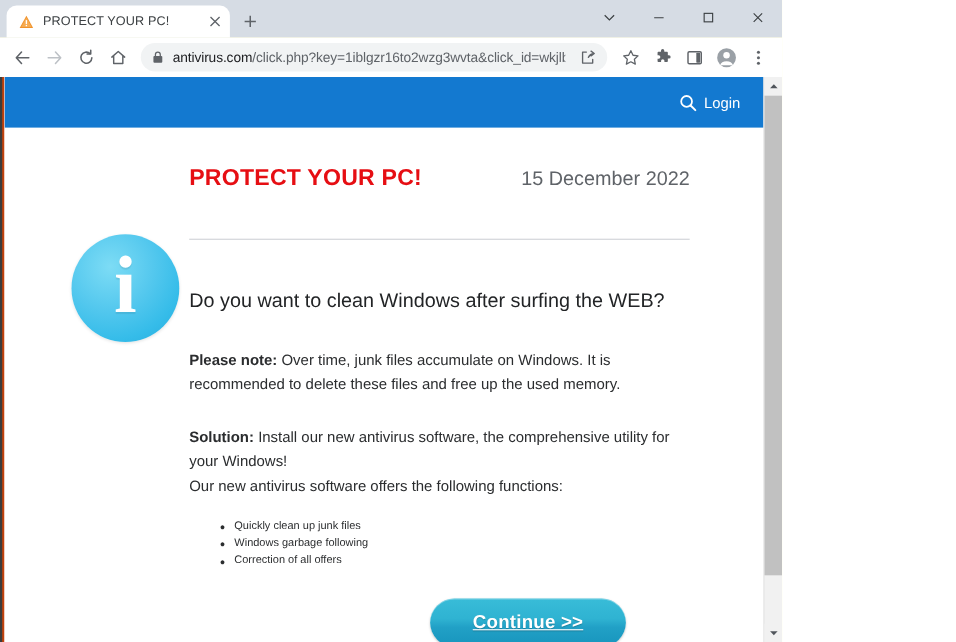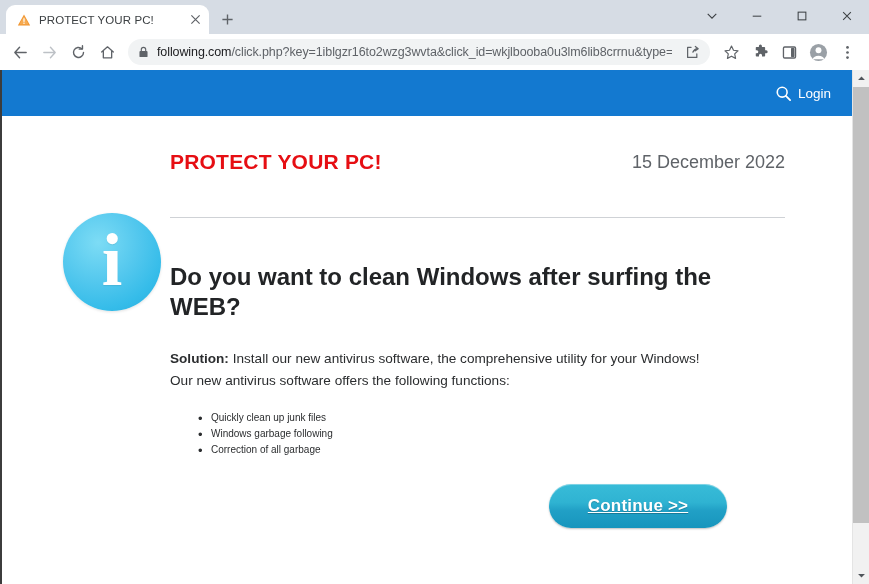--- a/index.html
+++ b/index.html
@@ -9,21 +9,21 @@
   body {
     width: 869px;
     height: 584px;
     overflow: hidden;
     font-family: "Liberation Sans", sans-serif;
     background: #ffffff;
   }
 
   .browser-window {
     position: relative;
-    width: 869px;
+    width: 711px;
     height: 584px;
     background: #fef9c3;
     box-sizing: border-box;
     overflow: hidden;
   }
 
   
   .tab-strip {
     position: relative;
     height: 34px;
@@ -164,21 +164,21 @@
     color: #5f6368;
     flex: 0 0 auto;
   }
 
   
   .viewport {
     position: relative;
     height: 514px;
     background: #ffffff;
     overflow: hidden;
-    border-left: 2px solid #c2410c;
+    border-left: 4px solid #c2410c;
   }
 
   .page-area {
     position: absolute;
     top: 0;
     left: 0;
     right: 16px;
     bottom: 0;
     background: #ffffff;
     overflow: hidden;
@@ -258,22 +258,22 @@
     font-size: 18px;
     padding-top: 2px;
     white-space: nowrap;
   }
   .divider {
     border: none;
     border-top: 1px solid #cfd2d6;
     margin: 44px 0 0 0;
   }
   .headline {
-    font-size: 24px;
-    font-weight: bold;
+    font-size: 18px;
+    font-weight: normal;
     color: #222426;
     margin: 44px 0 0 0;
     line-height: 1.25;
   }
   .para {
     font-size: 13.6px;
     color: #2b2d2f;
     line-height: 1.62;
     margin: 32px 0 0 0;
   }
@@ -456,21 +456,21 @@
       </svg>
     </div>
 
     <div class="omnibox">
       <span class="lock-icon">
         <svg width="11" height="12" viewBox="0 0 12 13" aria-hidden="true">
           <rect x="1.6" y="5.4" width="8.8" height="6.6" rx="1" fill="#5f6368"></rect>
           <path d="M3.6 5.4 V3.9 A2.4 2.4 0 0 1 8.4 3.9 V5.4" stroke="#5f6368" stroke-width="1.25" fill="none"></path>
         </svg>
       </span>
-      <span class="omnibox-url"><span class="host">following.com</span><span class="path">/click.php?key=1iblgzr16to2wzg3wvta&amp;click_id=wkjlbooba0u3lm6lib8crrnu&amp;type=TBA&amp;pt=...</span></span>
+      <span class="omnibox-url"><span class="host">antivirus.com</span><span class="path">/click.php?key=1iblgzr16to2wzg3wvta&amp;click_id=wkjlbooba0u3lm6lib8crrnu&amp;type=TBA&amp;pt=...</span></span>
       <span class="share-icon">
         <svg width="15" height="15" viewBox="0 0 16 16" aria-hidden="true">
           <path d="M6.5 2.5 H2.8 V13.2 H12.6 V9.5" stroke="#5f6368" stroke-width="1.3" fill="none" stroke-linecap="round" stroke-linejoin="round"></path>
           <path d="M8.4 7.6 C9.6 5.2 11.4 4.1 13.6 3.9 M11 1.6 L14.1 3.9 L11 6.2" stroke="#5f6368" stroke-width="1.3" fill="none" stroke-linecap="round" stroke-linejoin="round"></path>
         </svg>
       </span>
     </div>
 
     <div class="tb-icon">
       <svg width="17" height="17" viewBox="0 0 18 18" aria-hidden="true">
@@ -530,27 +530,28 @@
 
           <div class="head-row">
             <h1 class="alert-title">PROTECT YOUR PC!</h1>
             <div class="article-date">15 December 2022</div>
           </div>
 
           <hr class="divider">
 
           <h2 class="headline">Do you want to clean Windows after surfing the WEB?</h2>
 
+          <p class="para"><b>Please note:</b><span> Over time, junk files accumulate on Windows. It is recommended to delete these files and free up the used memory.</span></p>
 
           <p class="para tight"><b>Solution:</b><span> Install our new antivirus software, the comprehensive utility for your Windows!</span><br><span>Our new antivirus software offers the following functions:</span></p>
 
           <ul class="func-list">
             <li>Quickly clean up junk files</li>
             <li>Windows garbage following</li>
-            <li>Correction of all garbage</li>
+            <li>Correction of all offers</li>
           </ul>
 
           <div class="cta-row">
             <button class="continue-btn">Continue &gt;&gt;</button>
           </div>
 
         </div>
       </div>
     </div>
 

